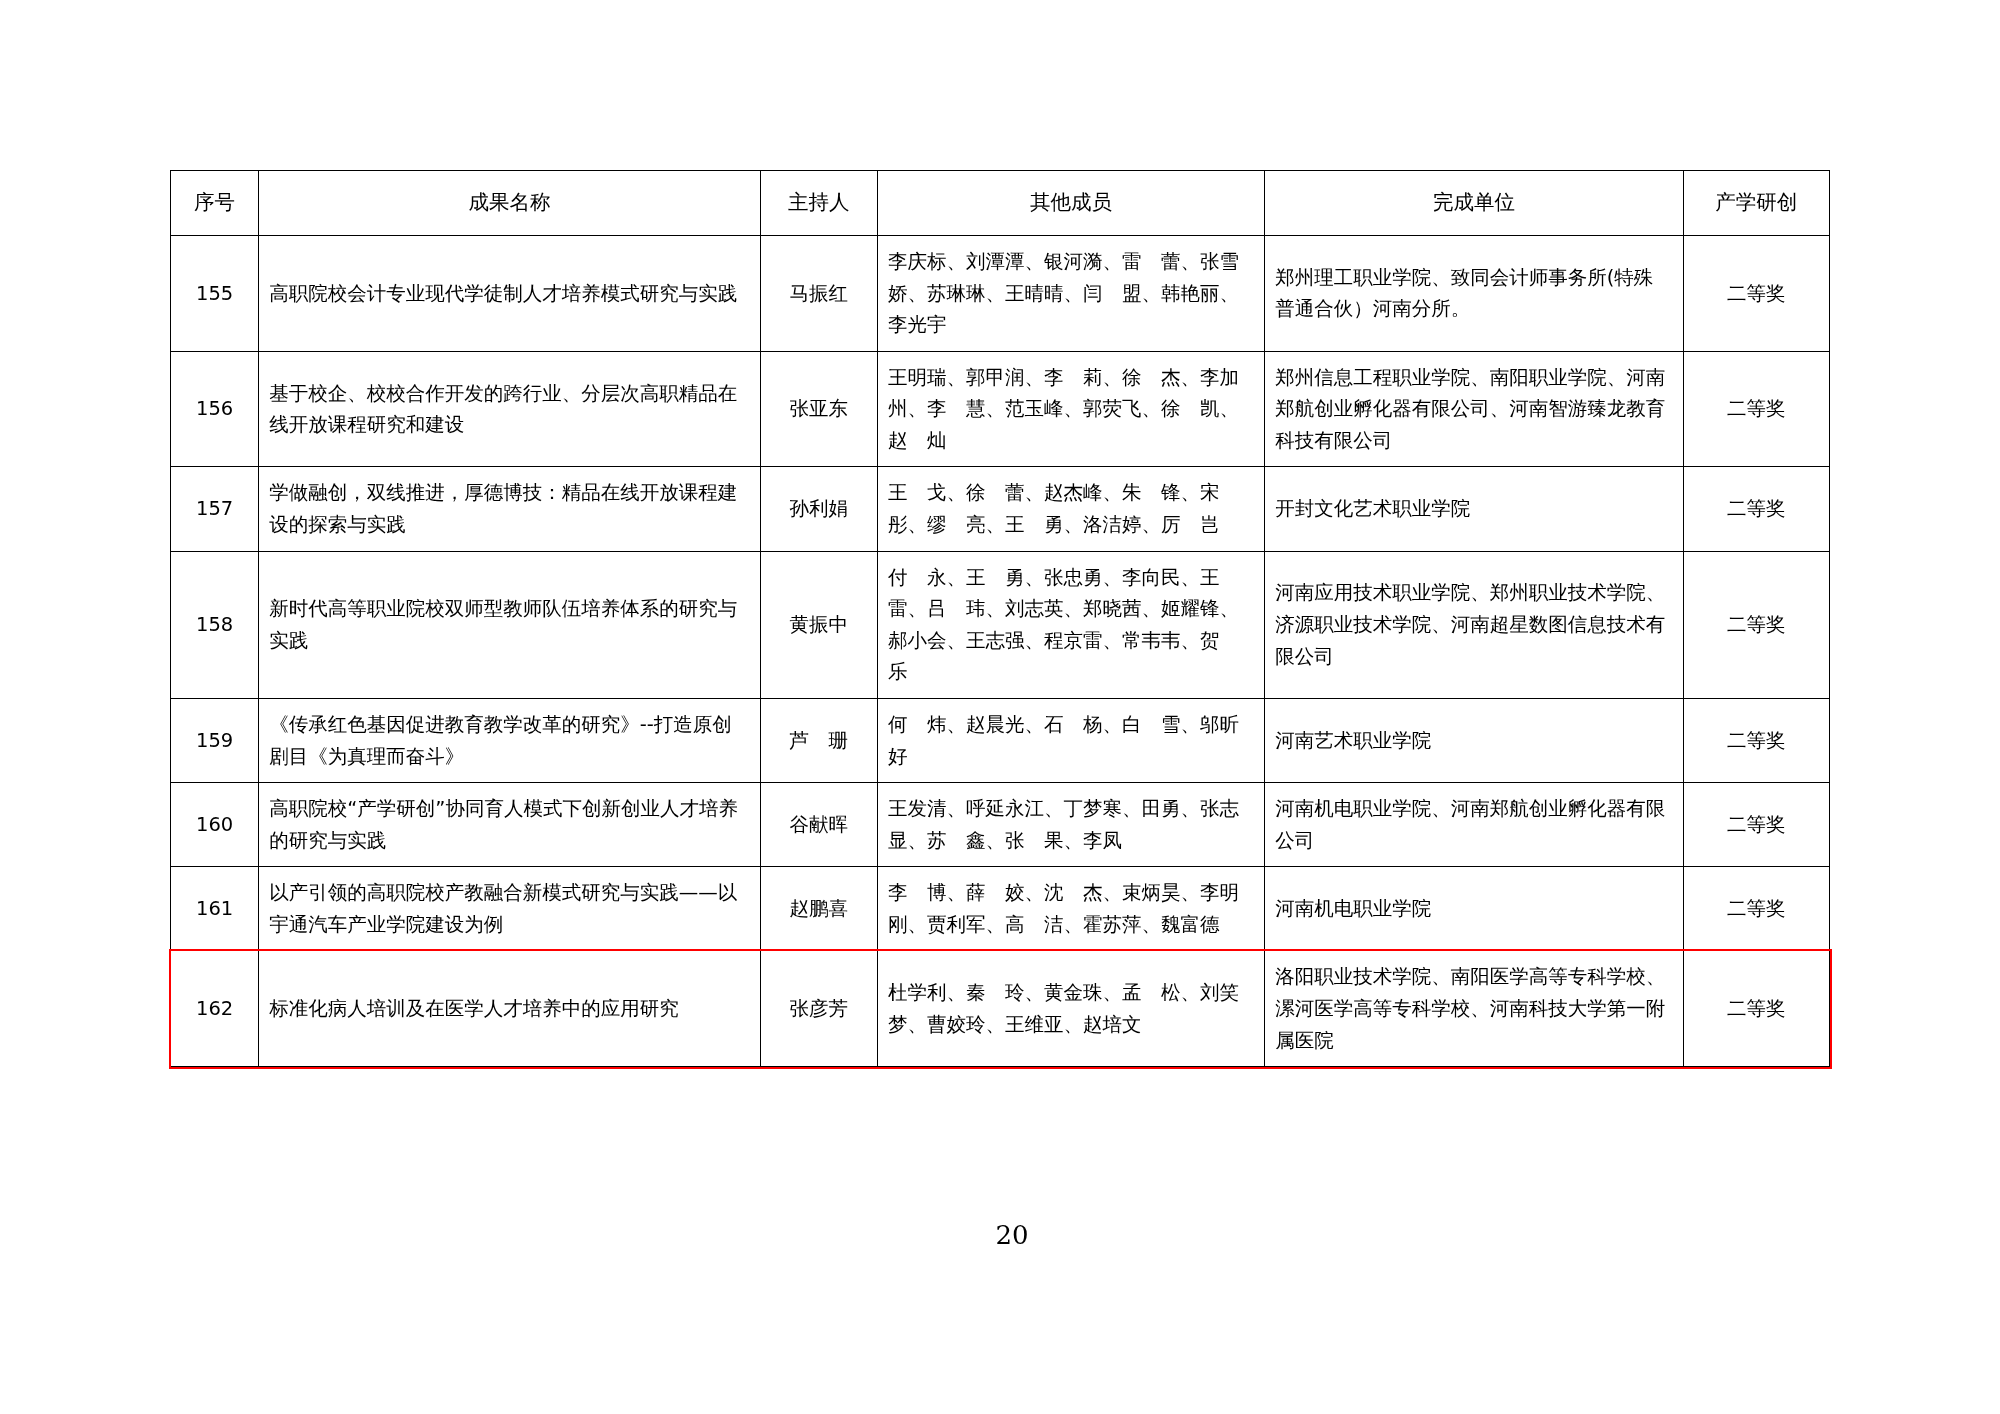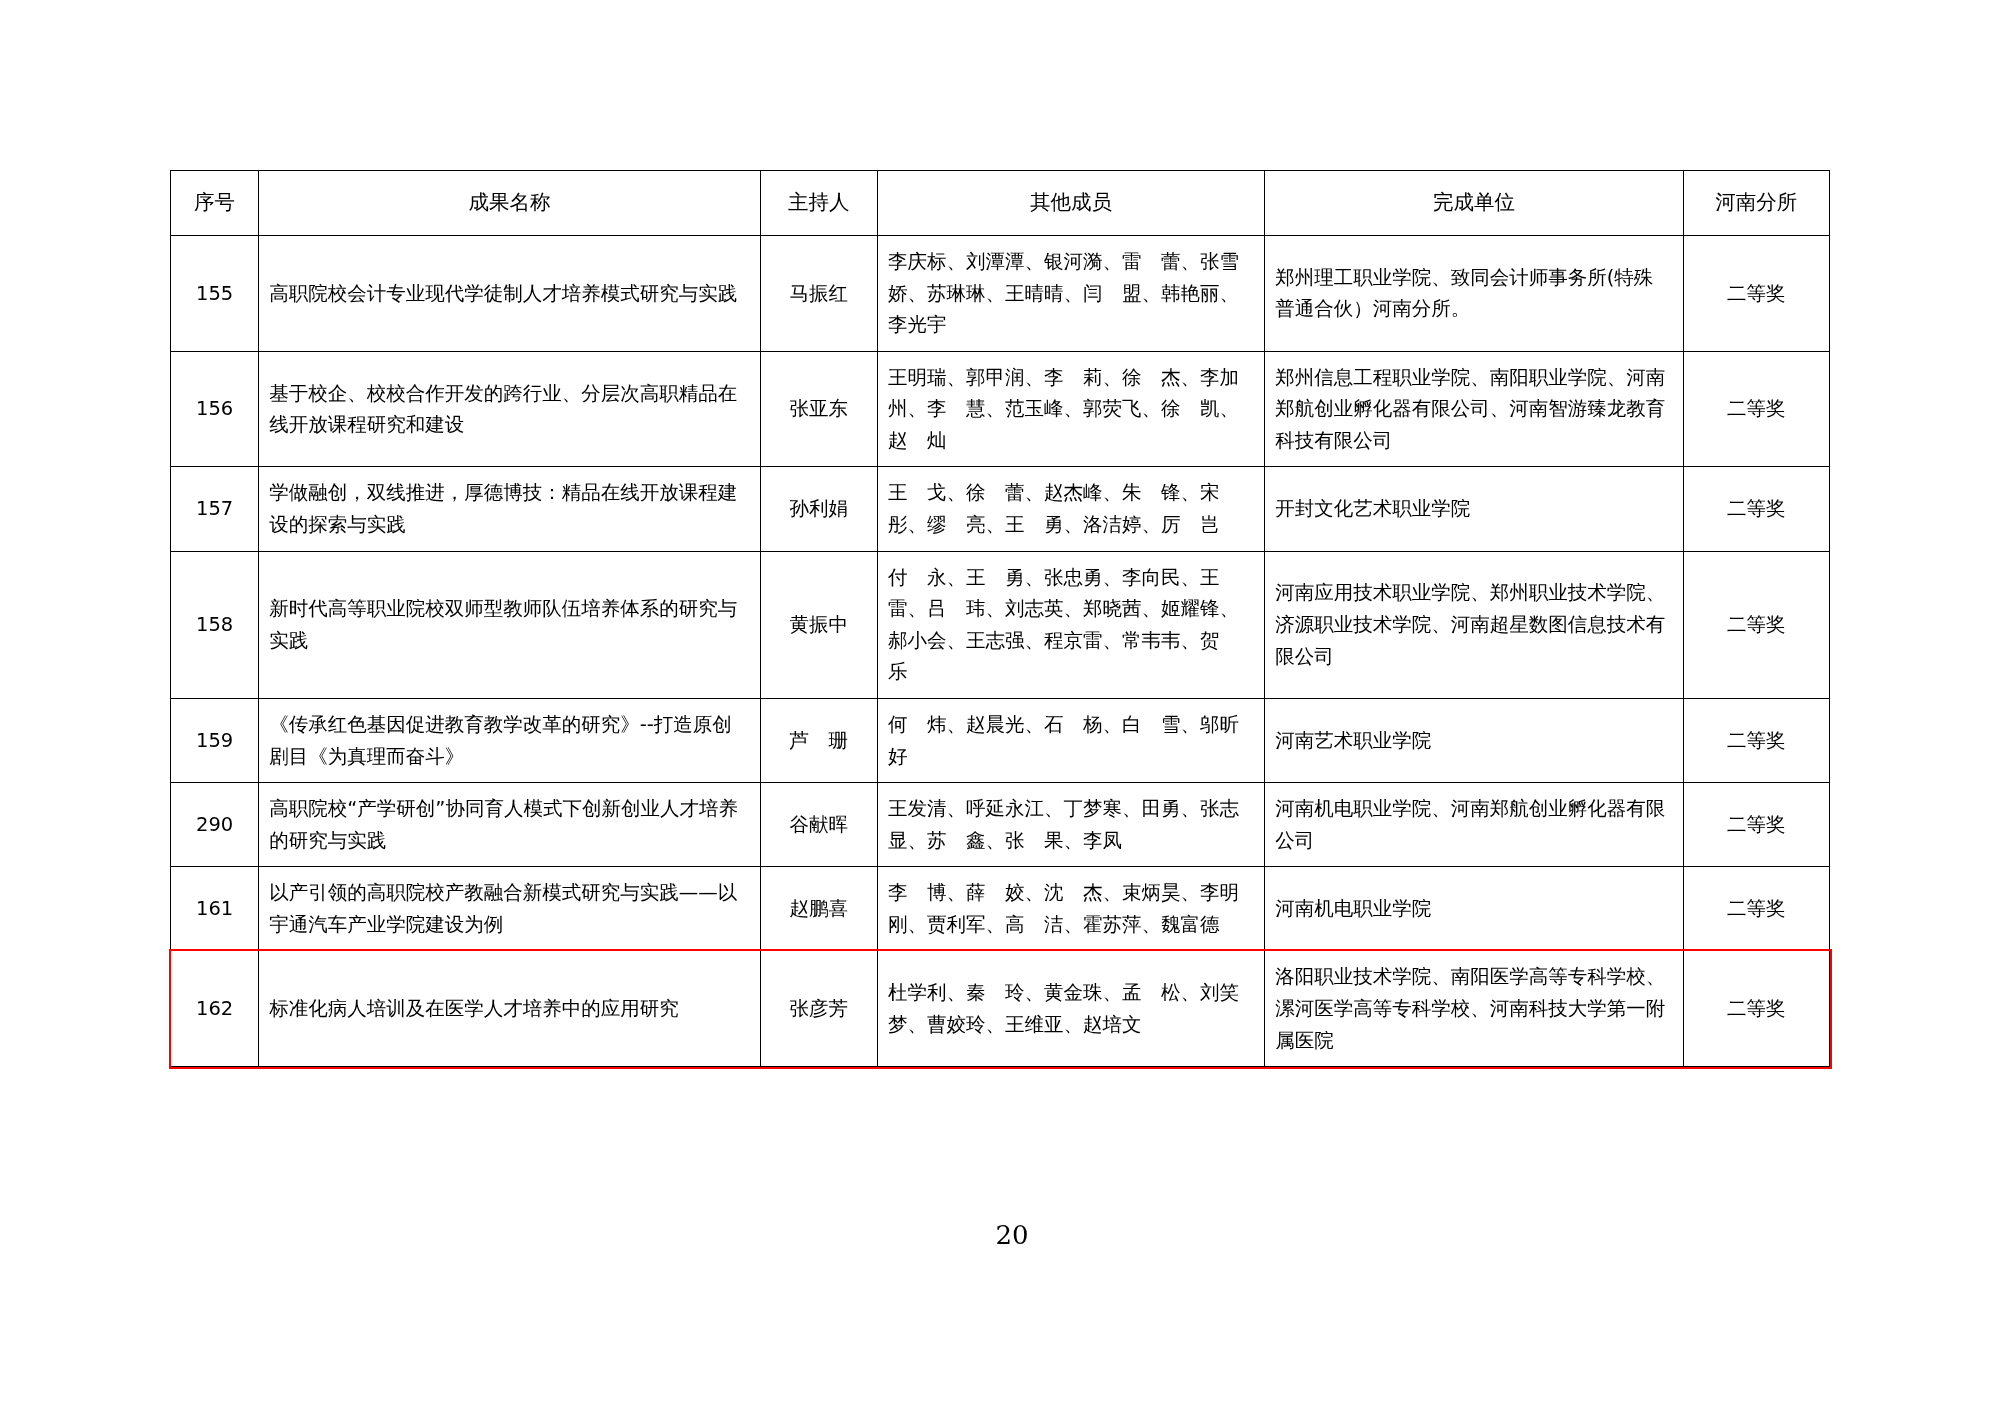--- a/index.html
+++ b/index.html
@@ -82,21 +82,21 @@
 <div class="page">
 
   <table class="doc-table">
     <thead>
       <tr>
         <th class="col-idx">序号</th>
         <th class="col-title">成果名称</th>
         <th class="col-host">主持人</th>
         <th class="col-members">其他成员</th>
         <th class="col-unit">完成单位</th>
-        <th class="col-award">河南分所</th>
+        <th class="col-award">产学研创</th>
       </tr>
     </thead>
     <tbody>
       <tr>
         <td class="col-idx">155</td>
         <td class="col-title">高职院校会计专业现代学徒制人才培养模式研究与实践</td>
         <td class="col-host">马振红</td>
         <td class="col-members">李庆标、刘潭潭、银河漪、雷　蕾、张雪娇、苏琳琳、王晴晴、闫　盟、韩艳丽、李光宇</td>
         <td class="col-unit">郑州理工职业学院、致同会计师事务所(特殊普通合伙）河南分所。</td>
         <td class="col-award">二等奖</td>
@@ -127,21 +127,21 @@
       </tr>
       <tr>
         <td class="col-idx">159</td>
         <td class="col-title">《传承红色基因促进教育教学改革的研究》--打造原创剧目《为真理而奋斗》</td>
         <td class="col-host">芦　珊</td>
         <td class="col-members">何　炜、赵晨光、石　杨、白　雪、邬昕好</td>
         <td class="col-unit">河南艺术职业学院</td>
         <td class="col-award">二等奖</td>
       </tr>
       <tr>
-        <td class="col-idx">290</td>
+        <td class="col-idx">160</td>
         <td class="col-title">高职院校“产学研创”协同育人模式下创新创业人才培养的研究与实践</td>
         <td class="col-host">谷献晖</td>
         <td class="col-members">王发清、呼延永江、丁梦寒、田勇、张志显、苏　鑫、张　果、李凤</td>
         <td class="col-unit">河南机电职业学院、河南郑航创业孵化器有限公司</td>
         <td class="col-award">二等奖</td>
       </tr>
       <tr>
         <td class="col-idx">161</td>
         <td class="col-title">以产引领的高职院校产教融合新模式研究与实践——以宇通汽车产业学院建设为例</td>
         <td class="col-host">赵鹏喜</td>

